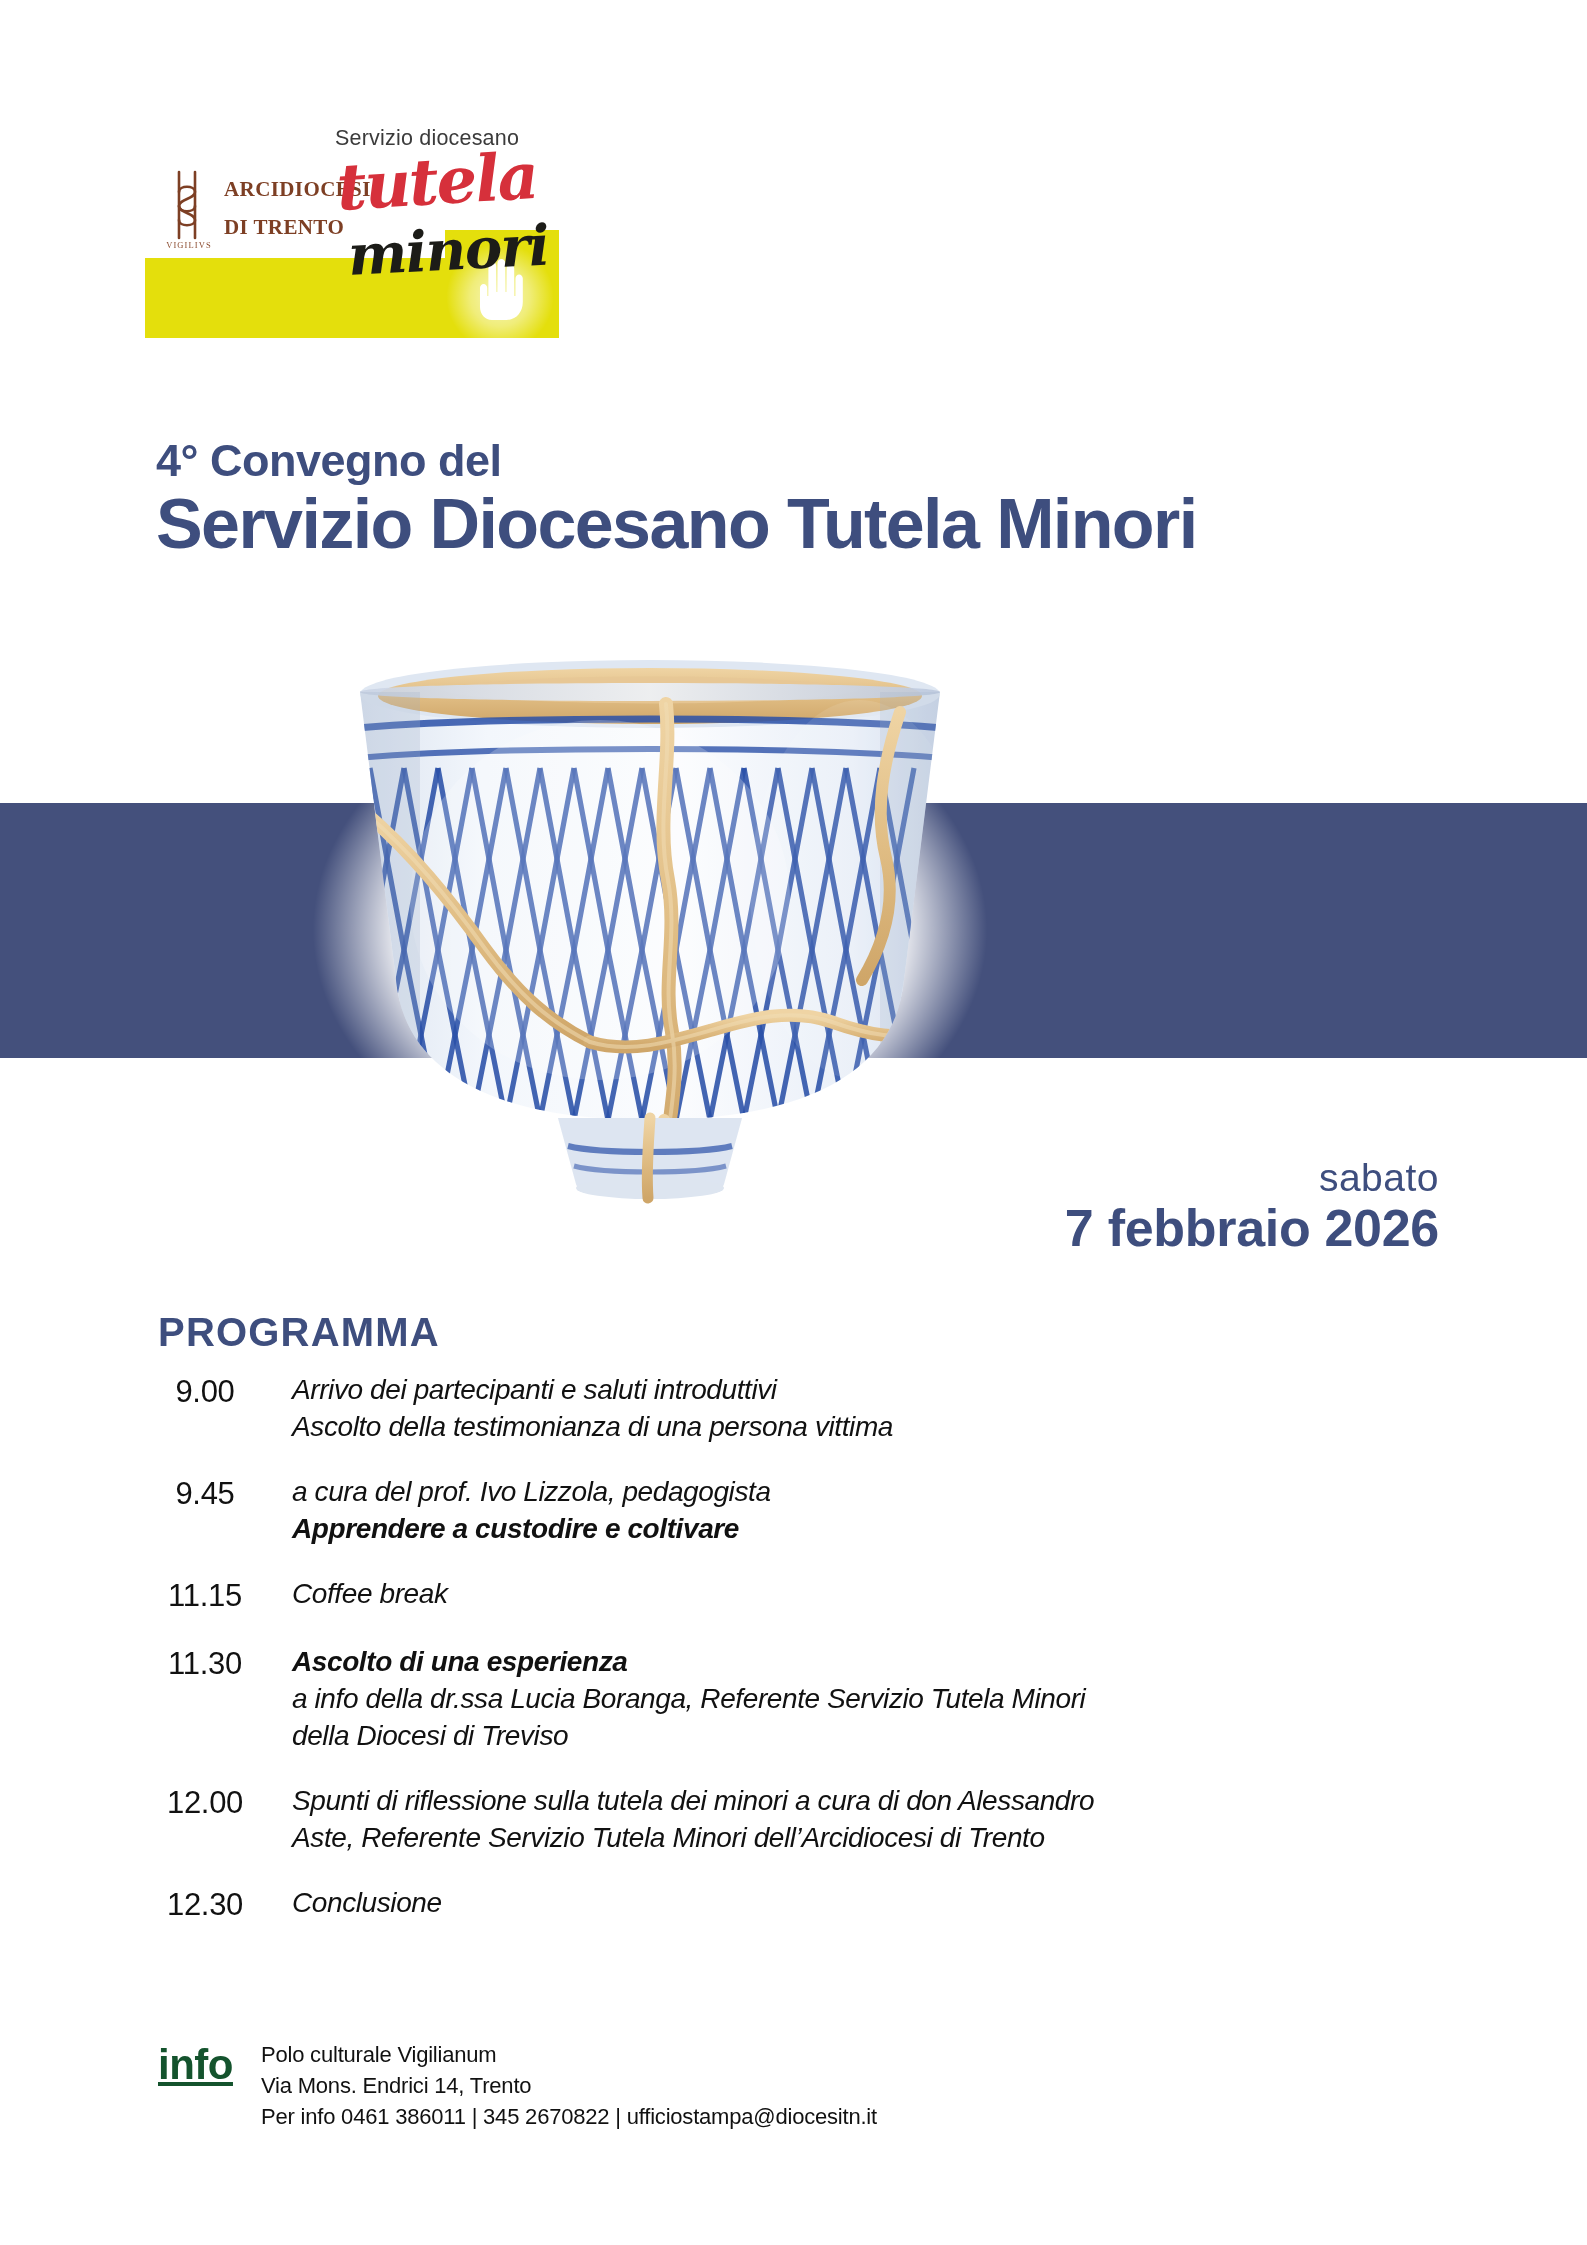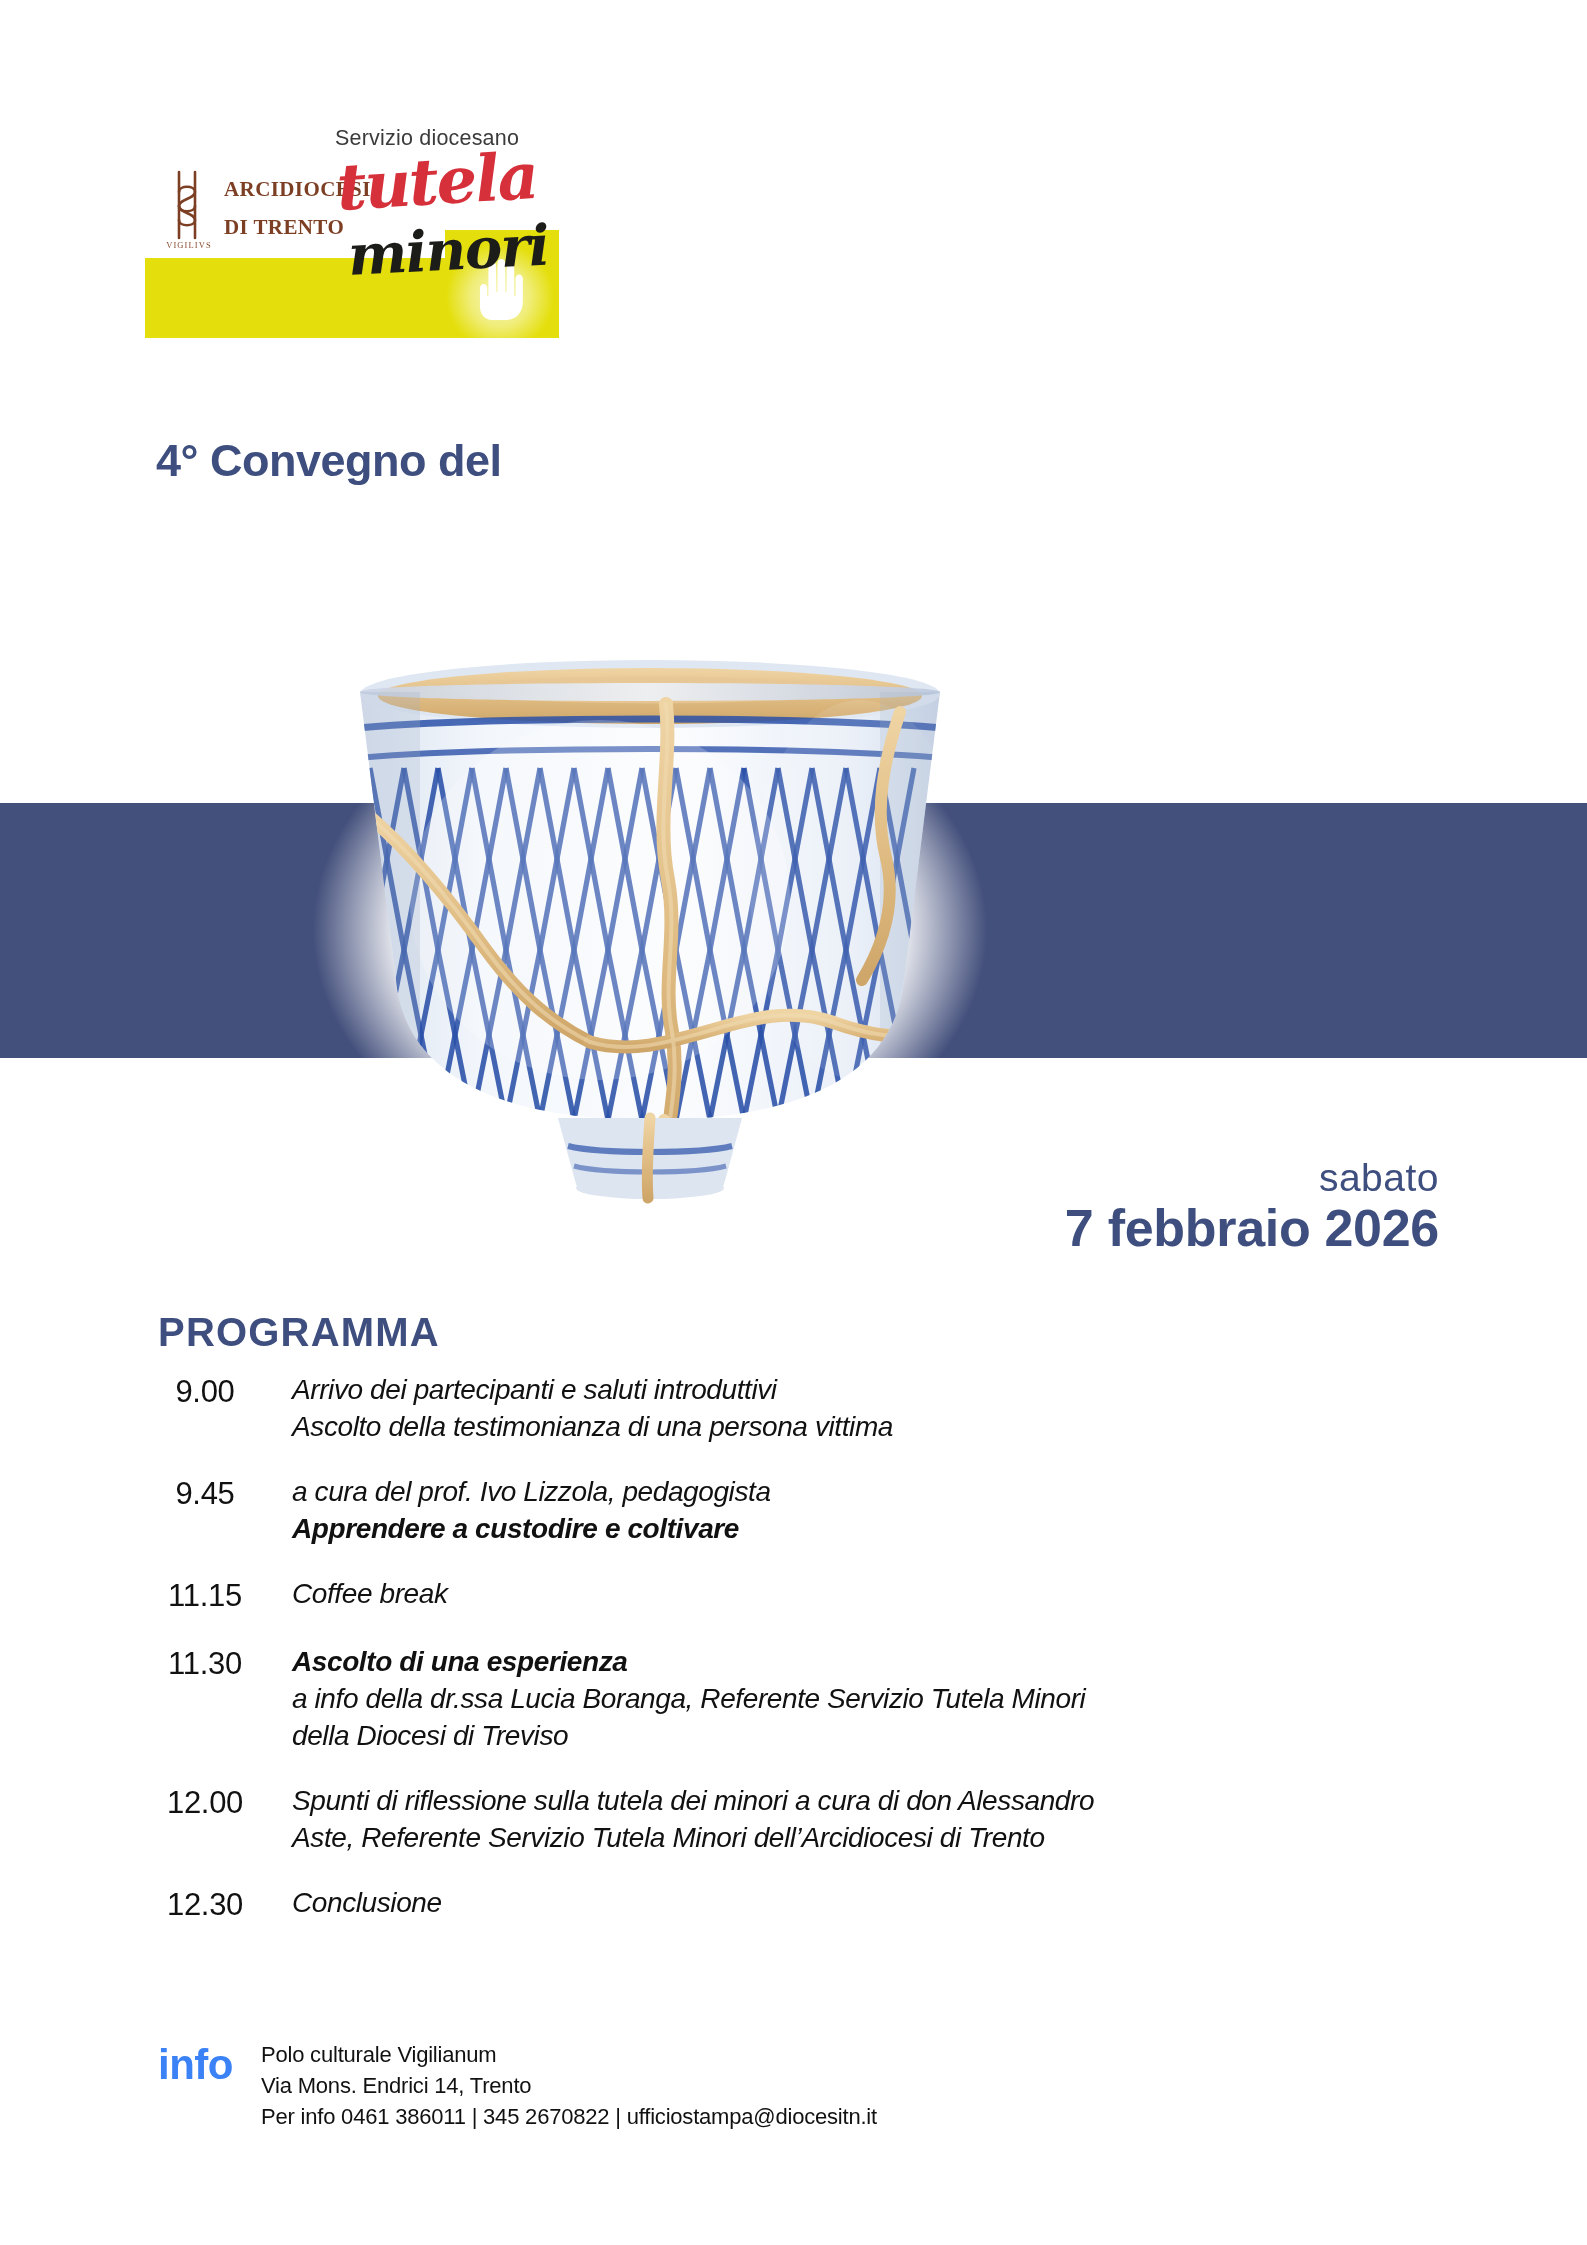--- a/index.html
+++ b/index.html
@@ -133,22 +133,22 @@
   .prog-body{ flex:1; }
   .prog-line{
     font-size:28px; font-style:italic; color:#111;
     line-height:1.32; letter-spacing:-.4px;
   }
   .prog-line.b{ font-weight:bold; }
 
   
   .info-wrap{ position:absolute; left:158px; top:2040px; display:flex; }
   .info-word{
-    font-size:42px; font-weight:bold; color:#3b82f6;
-    letter-spacing:-.5px; line-height:1; padding-top:4px;
+    font-size:42px; font-weight:bold; color:#14532d;
+    letter-spacing:-.5px; line-height:1; padding-top:4px;text-decoration:underline;
   }
   .info-lines{ margin-left:28px; }
   .info-line{
     font-size:22px; color:#111; line-height:1.4; letter-spacing:-.2px;
   }
 </style>
 </head>
 <body>
 
 <div class="logo-block">
@@ -178,20 +178,21 @@
     <span class="ln2">DI TRENTO</span>
   </div>
 
   <div class="svc-label">Servizio diocesano</div>
   <div class="word-tutela">tutela</div>
   <div class="word-minori">minori</div>
 </div>
 
 <div class="title-wrap">
   <div class="title-sup">4° Convegno del</div>
+  <div class="title-main">Servizio Diocesano Tutela Minori</div>
 </div>
 
 <div class="blue-band"></div>
 
 <div class="bowl-stage">
   <div class="bowl-halo"></div>
   <svg class="bowl-svg" width="700" height="560" viewBox="0 0 700 560">
     <defs>
       <clipPath id="bowlClip">
         <path d="M60 42 C60 30 640 30 640 42 L604 330 C596 416 516 470 350 470 C184 470 104 416 96 330 Z"></path>

